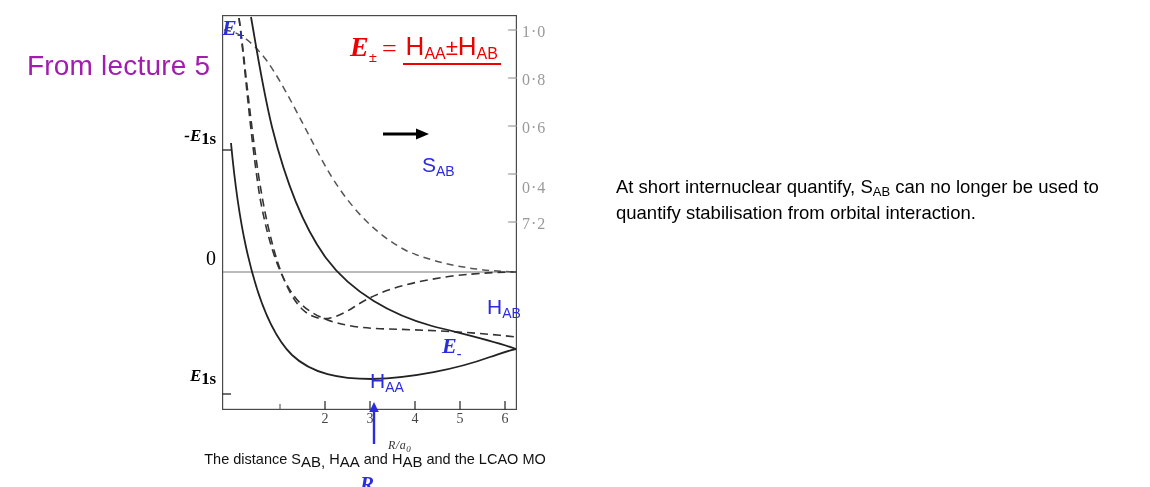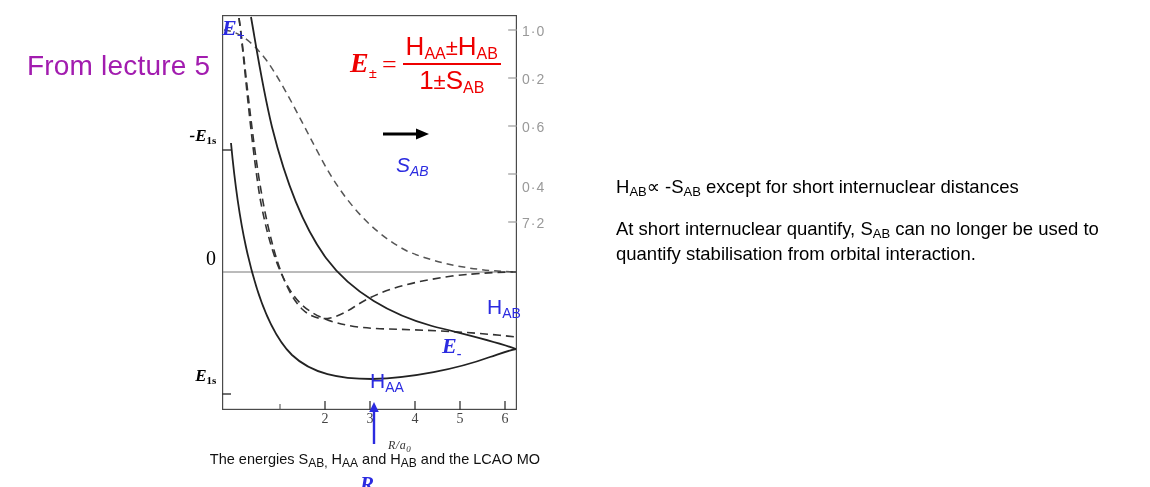--- a/index.html
+++ b/index.html
@@ -57,34 +57,34 @@
     position: absolute;
     font-family: "Liberation Serif", serif;
     font-style: italic;
     font-weight: bold;
     font-size: 17px;
     color: #000;
     text-align: right;
     white-space: nowrap;
   }
   .left-axis-label .sub {
-    font-size: 11px;
+    font-size: 17px;
     font-style: normal;
     vertical-align: -3px;
     letter-spacing: -0.2px;
   }
   #lbl-neg-e1s { left: -8px; top: 126px; width: 54px; }
   #lbl-zero    { left: -8px; top: 247px; width: 54px; font-style: normal; font-weight: normal; font-size: 20px;}
   #lbl-pos-e1s { left: -8px; top: 366px; width: 54px; }
 
   
   .right-axis-label {
     position: absolute;
-    font-family: Liberation Sans, sans-serif;
-    font-size: 14px;
+    font-family: Liberation Serif, serif;
+    font-size: 16px;
     color: #999999;
     white-space: nowrap;
     letter-spacing: 1px;
   }
 
   
   .x-axis-label {
     position: absolute;
     font-family: "Liberation Serif", serif;
     font-size: 14px;
@@ -184,21 +184,21 @@
     font-weight: bold;
     font-size: 22px;
   }
   .curve-label.ital .sub {
     font-style: normal;
     font-weight: bold;
     font-size: 14px;
     vertical-align: -5px;
   }
 
-  #lbl-sab  { left: 174px; top: 138px; font-style: italic; }
+  #lbl-sab  { left: 200px; top: 138px; }
   #lbl-hab  { left: 265px; top: 280px; }
   #lbl-e-   { left: 220px; top: 318px; }
   #lbl-haa  { left: 148px; top: 342px; margin-top: 12px; }
   #lbl-e+   { left: 265px; top: 378px; }
 
   
   #r0-arrow {
     position: absolute;
     left: 145px;
     top: 387px;
@@ -224,21 +224,21 @@
     position: absolute;
     left: 0px;
     top: 450px;
     width: 410px;
     text-align: center;
     font-family: "Liberation Sans", sans-serif;
     font-size: 14.5px;
     line-height: 1.25;
     color: #111111;
   }
-  #caption .sub { font-size: 12px; vertical-align: -3px; }
+  #caption .sub { font-size: 15px; vertical-align: -3px; }
 
   
   #body-text {
     position: absolute;
     left: 616px;
     top: 175px;
     width: 520px;
   }
   #body-text p {
     margin: 0;
@@ -299,21 +299,21 @@
 
       <path d="M 29,2 C 34,30 40,70 50,112 C 62,160 80,210 104,243
                C 130,278 170,300 210,311 C 245,320 272,326 294,334" fill="none" stroke="#222222" stroke-width="1.8"></path>
 
       <path d="M 9,128 C 12,160 17,200 24,232 C 34,278 48,318 70,340
                C 90,359 118,364 150,364 C 190,363 235,354 268,342
                C 280,338 288,335 294,334" fill="none" stroke="#222222" stroke-width="1.8"></path>
     </svg>
 
     <div class="right-axis-label" style="left:300px; top:8px;">1·0</div>
-    <div class="right-axis-label" style="left:300px; top:56px;">0·2</div>
+    <div class="right-axis-label" style="left:300px; top:56px;">0·8</div>
     <div class="right-axis-label" style="left:300px; top:104px;">0·6</div>
     <div class="right-axis-label" style="left:300px; top:152px;margin-top:12px;">0·4</div>
     <div class="right-axis-label" style="left:300px; top:200px;">7·2</div>
 
     <div class="x-axis-label" style="left:94px; top:396px;">2</div>
     <div class="x-axis-label" style="left:139px; top:396px;">3</div>
     <div class="x-axis-label" style="left:184px; top:396px;">4</div>
     <div class="x-axis-label" style="left:229px; top:396px;">5</div>
     <div class="x-axis-label" style="left:274px; top:396px;">6</div>
 
@@ -324,38 +324,36 @@
       <polygon points="7,0 2.2,10 11.8,10" fill="#2b2be0"></polygon>
     </svg>
     <div id="r0-label"><span>R</span><span class="sub">0</span></div>
 
     <div id="equation">
       <span class="lhs"><span>E</span><span class="pm">±</span></span>
       <span class="eq">=</span>
       <span class="frac">
         <span class="num"><span>H</span><span class="sub">AA</span><span class="pmsym">±</span><span>H</span><span class="sub">AB</span></span>
         <span class="bar"></span>
-        <span class="den"><span>1</span><span class="pmsym">±</span><span>S</span><span class="sub">AB</span></span>
       </span>
     </div>
 
     <svg id="s-arrow" viewBox="0 0 46 12">
       <line x1="0" y1="6" x2="36" y2="6" stroke="#000000" stroke-width="3"></line>
       <polygon points="46,6 33,0.5 33,11.5" fill="#000000"></polygon>
     </svg>
 
     <div class="curve-label" id="lbl-sab">S<span class="sub">AB</span></div>
     <div class="curve-label" id="lbl-hab">H<span class="sub">AB</span></div>
     <div class="curve-label ital" id="lbl-e-">E<span class="sub">-</span></div>
     <div class="curve-label" id="lbl-haa">H<span class="sub">AA</span></div>
     <div class="curve-label ital" id="lbl-e+">E<span class="sub">+</span></div>
   </div>
 
   <div id="caption">
-    <div><span>The energies S</span><span class="sub">AB,</span><span> H</span><span class="sub">AA</span><span> and H</span><span class="sub">AB</span><span> and the LCAO MO</span></div>
+    <div><span>The distance S</span><span class="sub">AB,</span><span> H</span><span class="sub">AA</span><span> and H</span><span class="sub">AB</span><span> and the LCAO MO</span></div>
   </div>
 </div>
 
 <div id="body-text">
-  <p id="para-1"><span>H</span><span class="sub">AB</span><span>∝ -S</span><span class="sub">AB</span><span> except for short internuclear distances</span></p>
 
   <p id="para-2"><span>At short internuclear quantify, S</span><span class="sub">AB</span><span> can no longer be used to quantify stabilisation from orbital interaction.</span></p>
 </div>
 
 </body></html>

